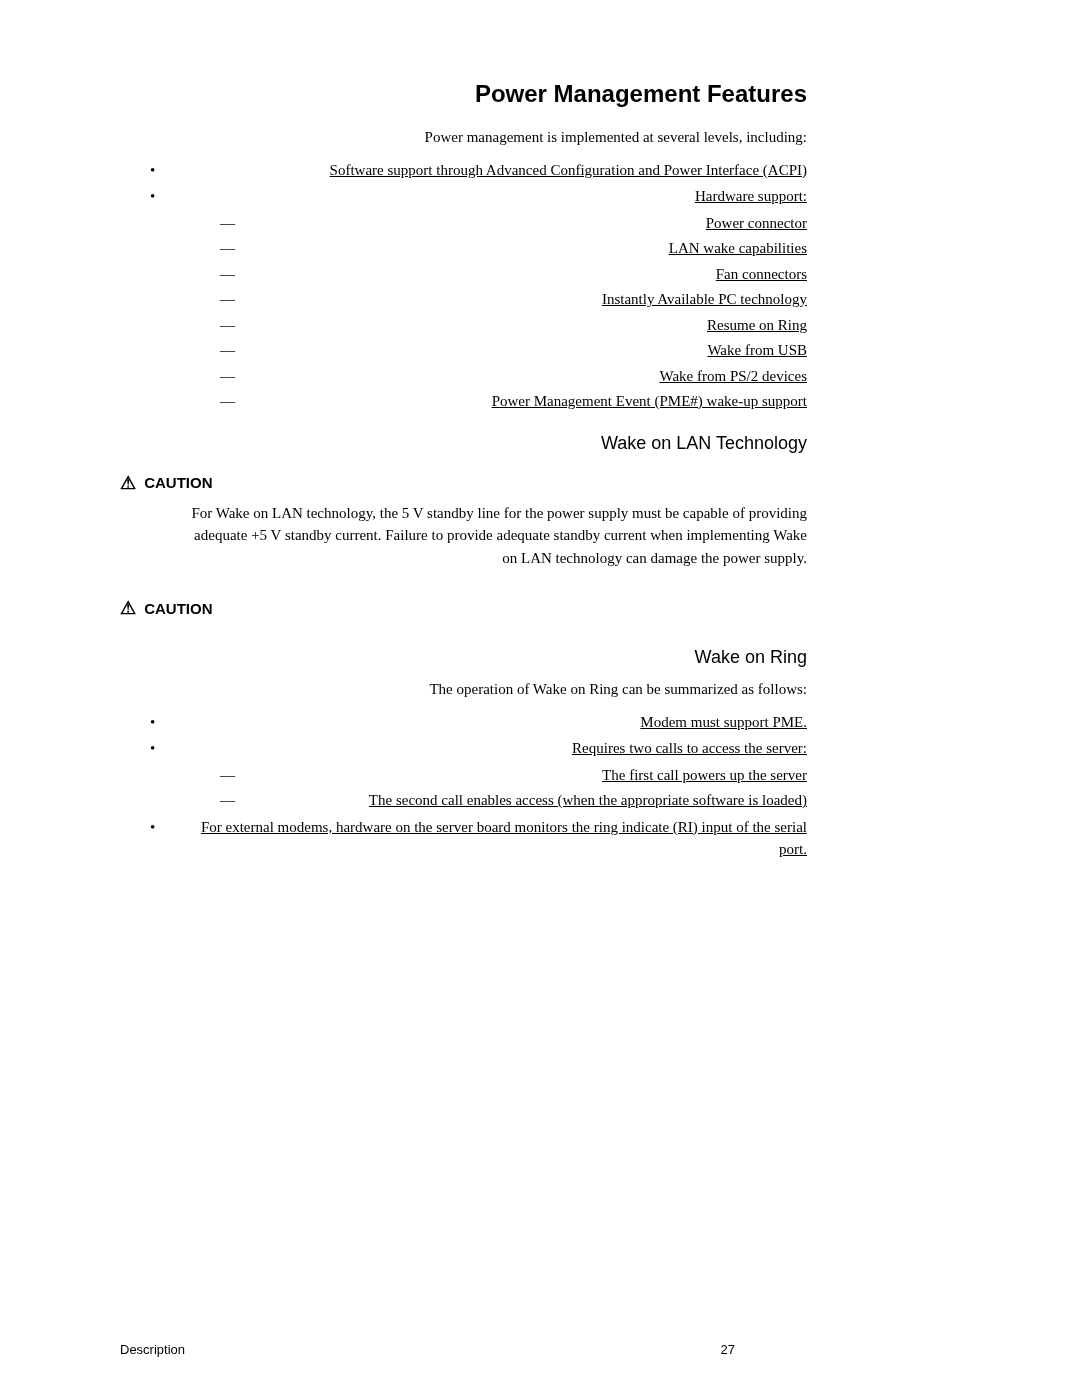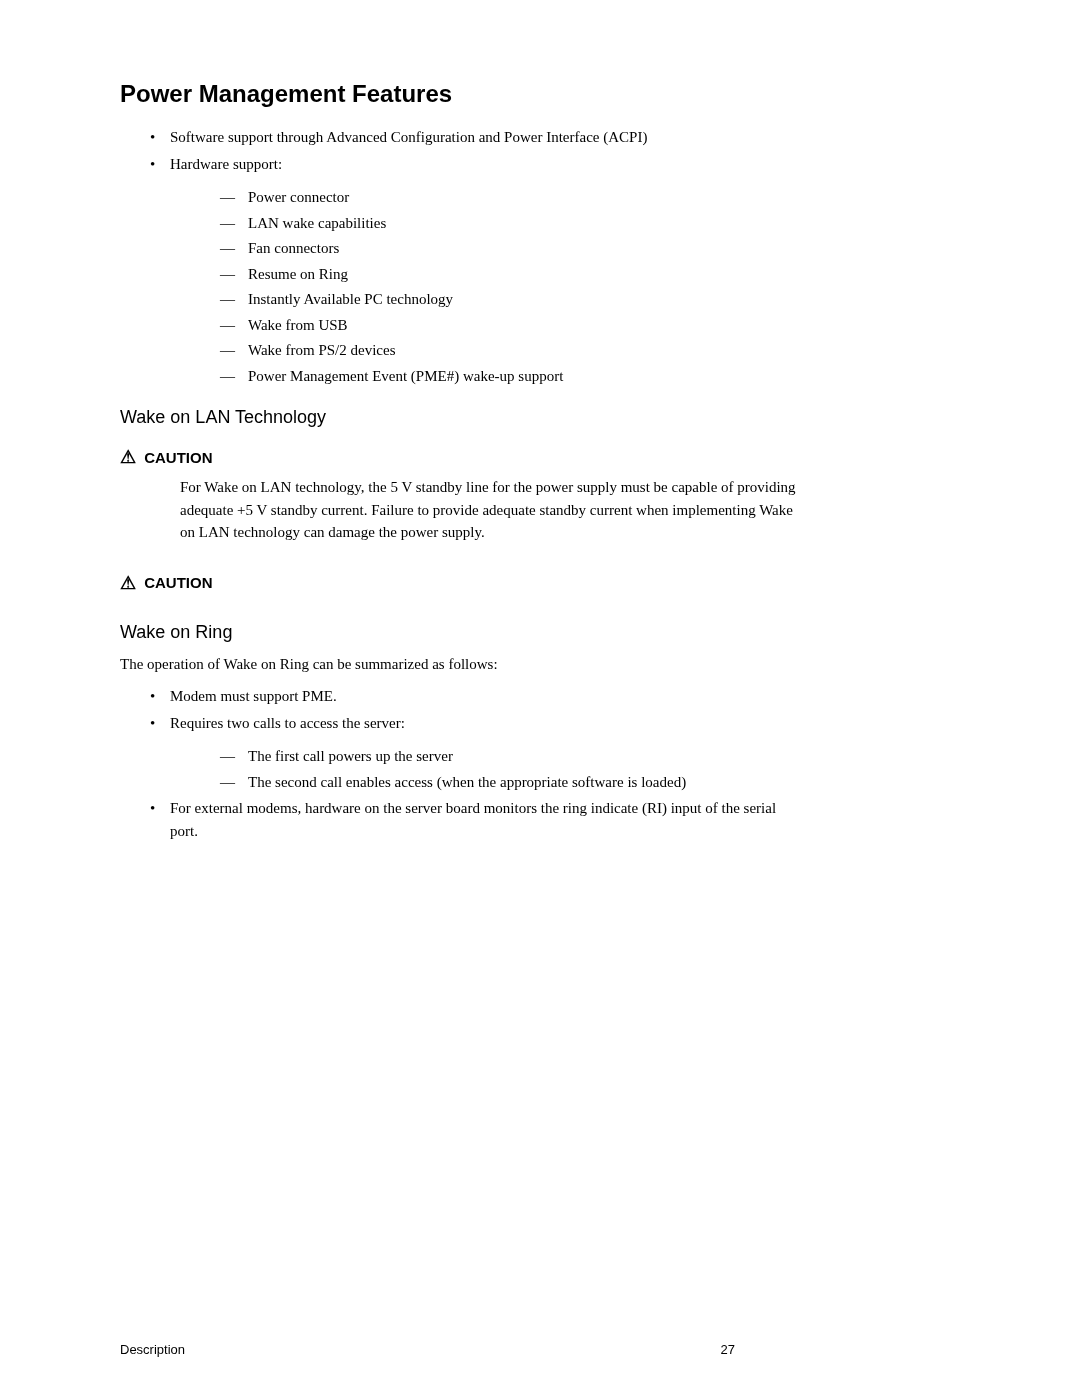--- a/index.html
+++ b/index.html
@@ -16,20 +16,21 @@
       width: 1080px;
       min-height: 1397px;
       position: relative;
     }
 
     .page {
       width: 855px;
       min-height: 1397px;
       padding: 80px 48px 80px 120px;
       position: relative;
+      text-align: right;
     }
 
     h1.section-title {
       font-size: 24px;
       font-weight: bold;
       font-family: Arial, Helvetica, sans-serif;
       margin-bottom: 18px;
       color: #000;
     }
 
@@ -42,39 +43,40 @@
     }
 
     p {
       margin-bottom: 10px;
       line-height: 1.5;
     }
 
     ul.bullet-list {
       list-style: none;
       margin: 8px 0 8px 30px;
+      text-decoration: underline;
     }
 
     ul.bullet-list > li {
       position: relative;
       padding-left: 20px;
       margin-bottom: 4px;
       line-height: 1.5;
     }
 
     ul.bullet-list > li::before {
       content: "•";
       position: absolute;
       left: 0;
       top: 0;
     }
 
     ul.dash-list {
       list-style: none;
-      margin: 11px 0 4px 50px;
+      margin: 4px 0 4px 50px;
     }
 
     ul.dash-list > li {
       position: relative;
       padding-left: 28px;
       margin-bottom: 3px;
       line-height: 1.5;
     }
 
     ul.dash-list > li::before {
@@ -133,33 +135,34 @@
   </style>
 </head>
 <body>
 
 <div class="page">
   <div class="page-content">
 
     <h1 class="section-title">Power Management Features</h1>
 
     <div class="section-block">
+      <p>Power management is implemented at several levels, including:</p>
 
       <ul class="bullet-list">
         <li>
           <span>Software support through Advanced Configuration and Power Interface (ACPI)</span>
         </li>
         <li>
           <span>Hardware support:</span>
           <ul class="dash-list">
             <li><span>Power connector</span></li>
             <li><span>LAN wake capabilities</span></li>
             <li><span>Fan connectors</span></li>
+            <li><span>Instantly Available PC technology</span></li>
             <li><span>Resume on Ring</span></li>
-            <li><span>Instantly Available PC technology</span></li>
             <li><span>Wake from USB</span></li>
             <li><span>Wake from PS/2 devices</span></li>
             <li><span>Power Management Event (PME#) wake-up support</span></li>
           </ul>
         </li>
       </ul>
     </div>
 
     <div class="section-block">
       <h2 class="subsection-title">Wake on LAN Technology</h2>

